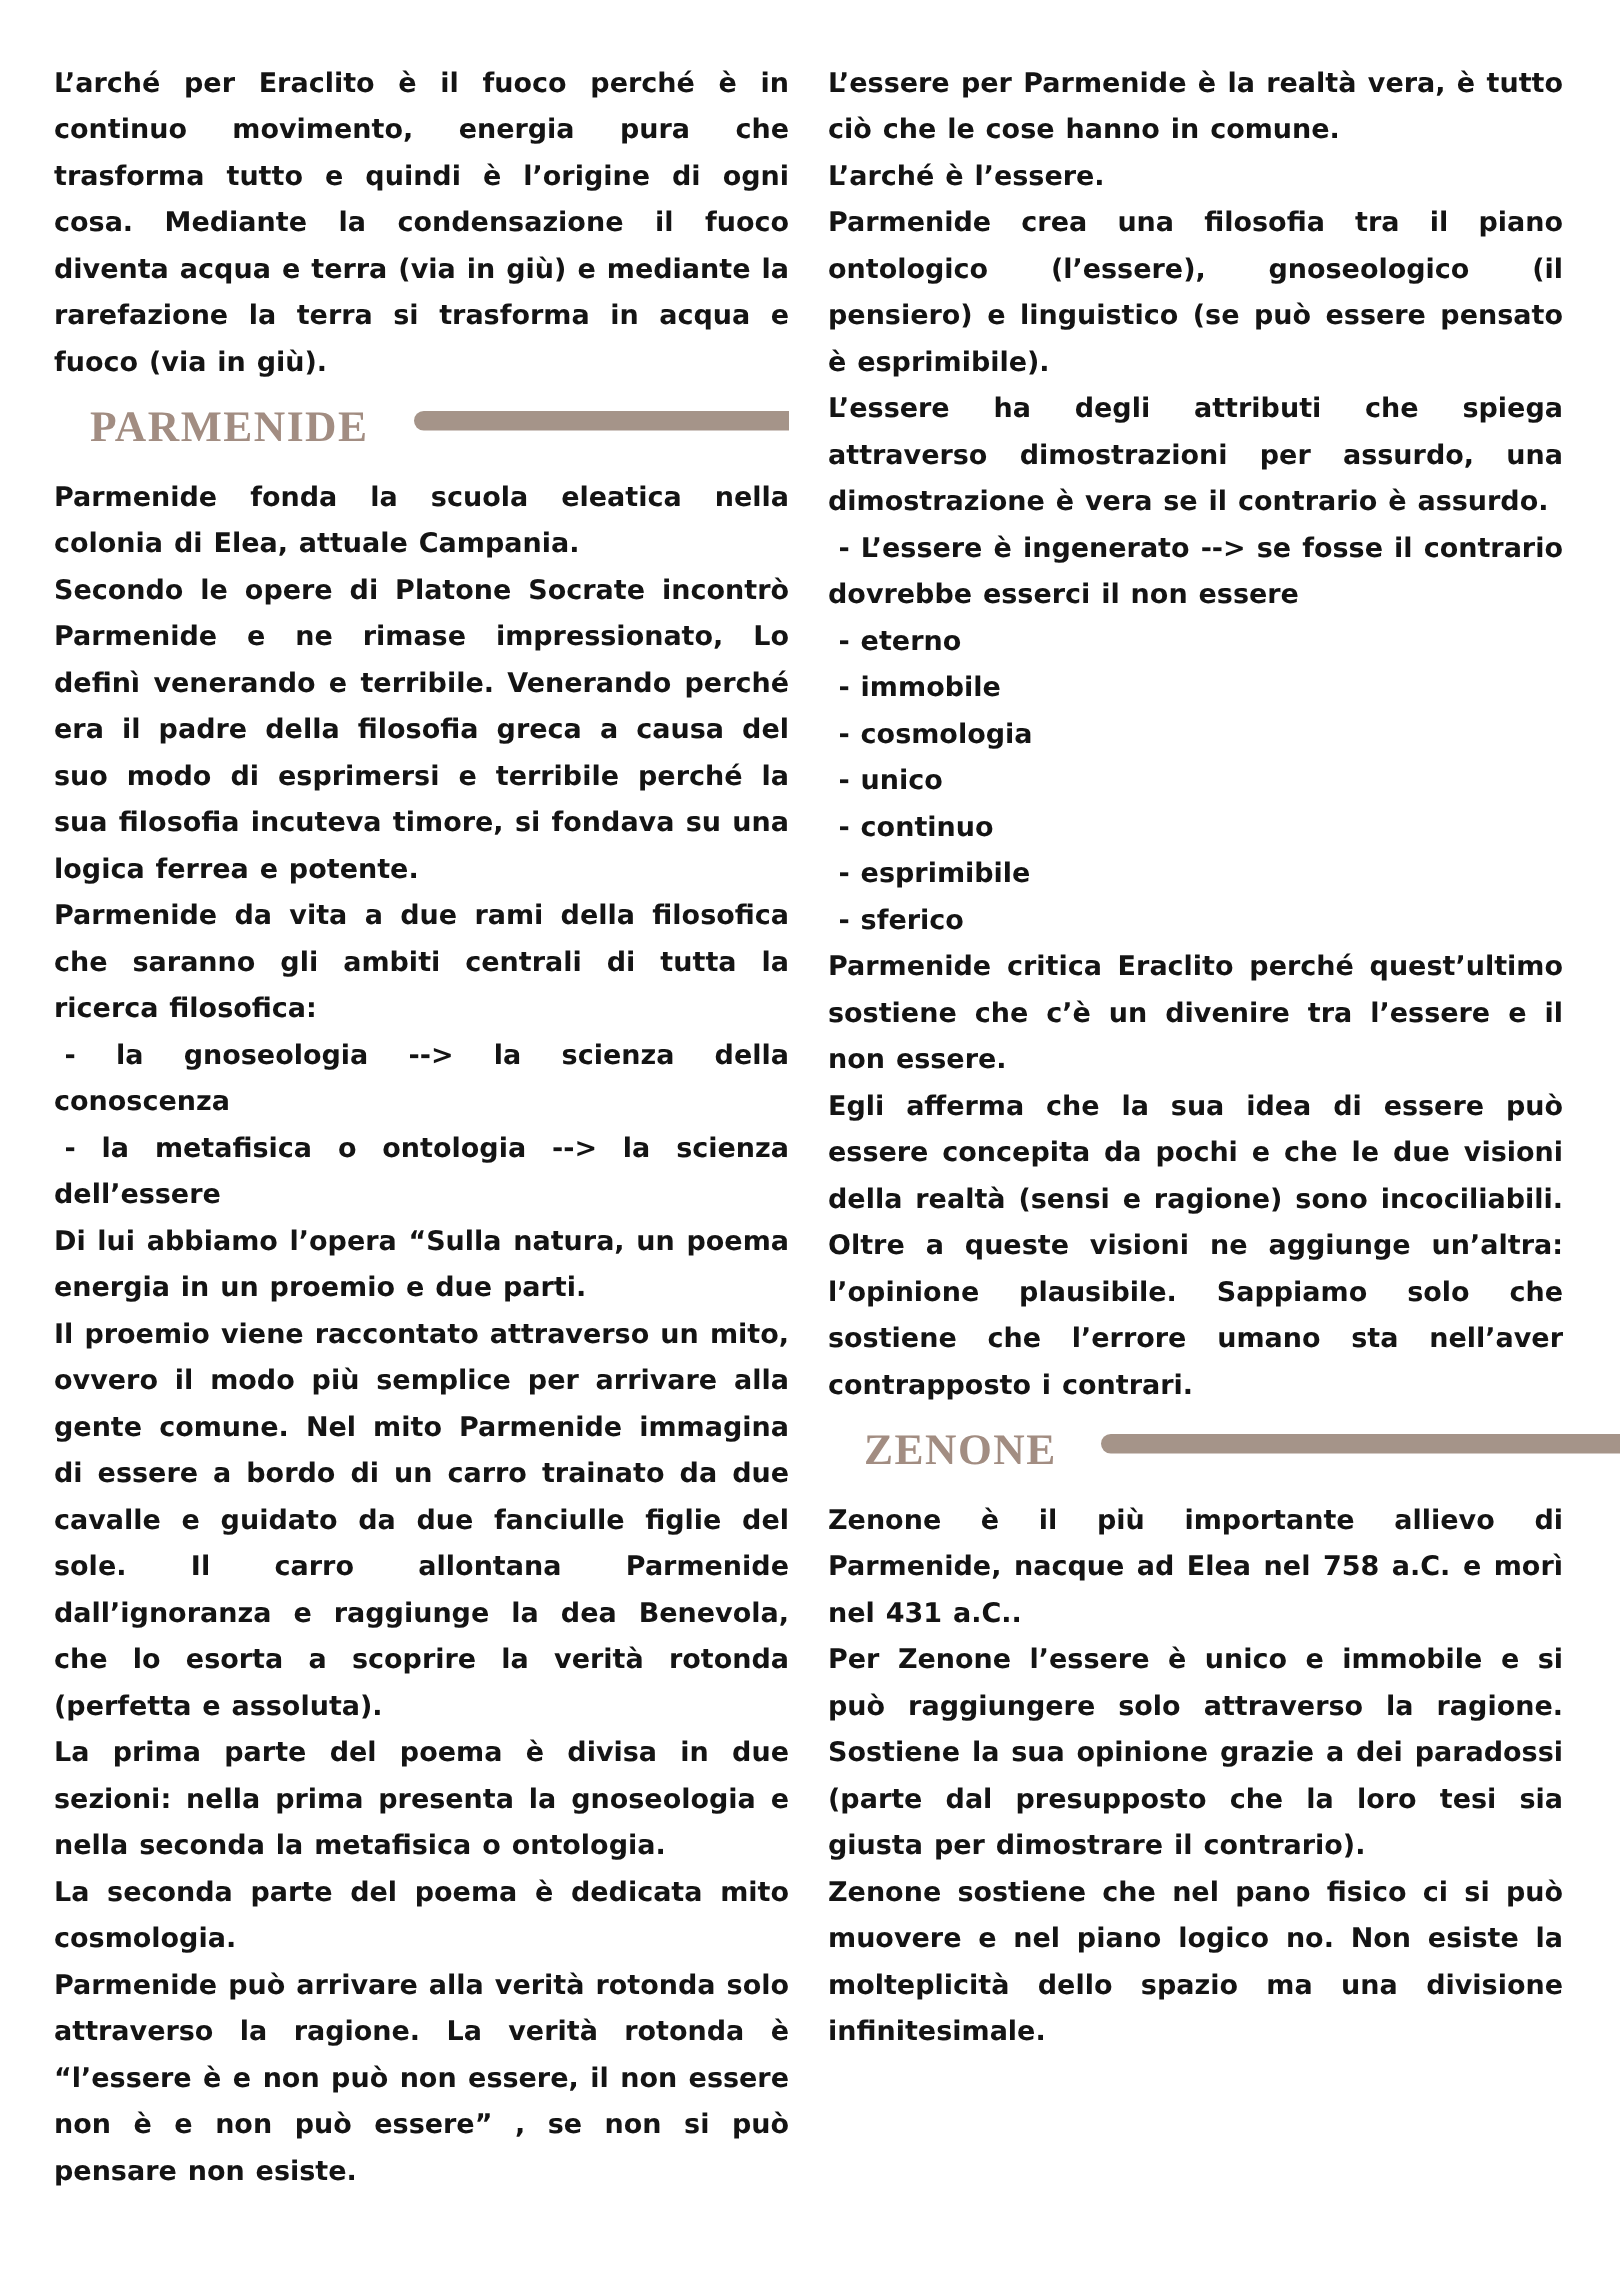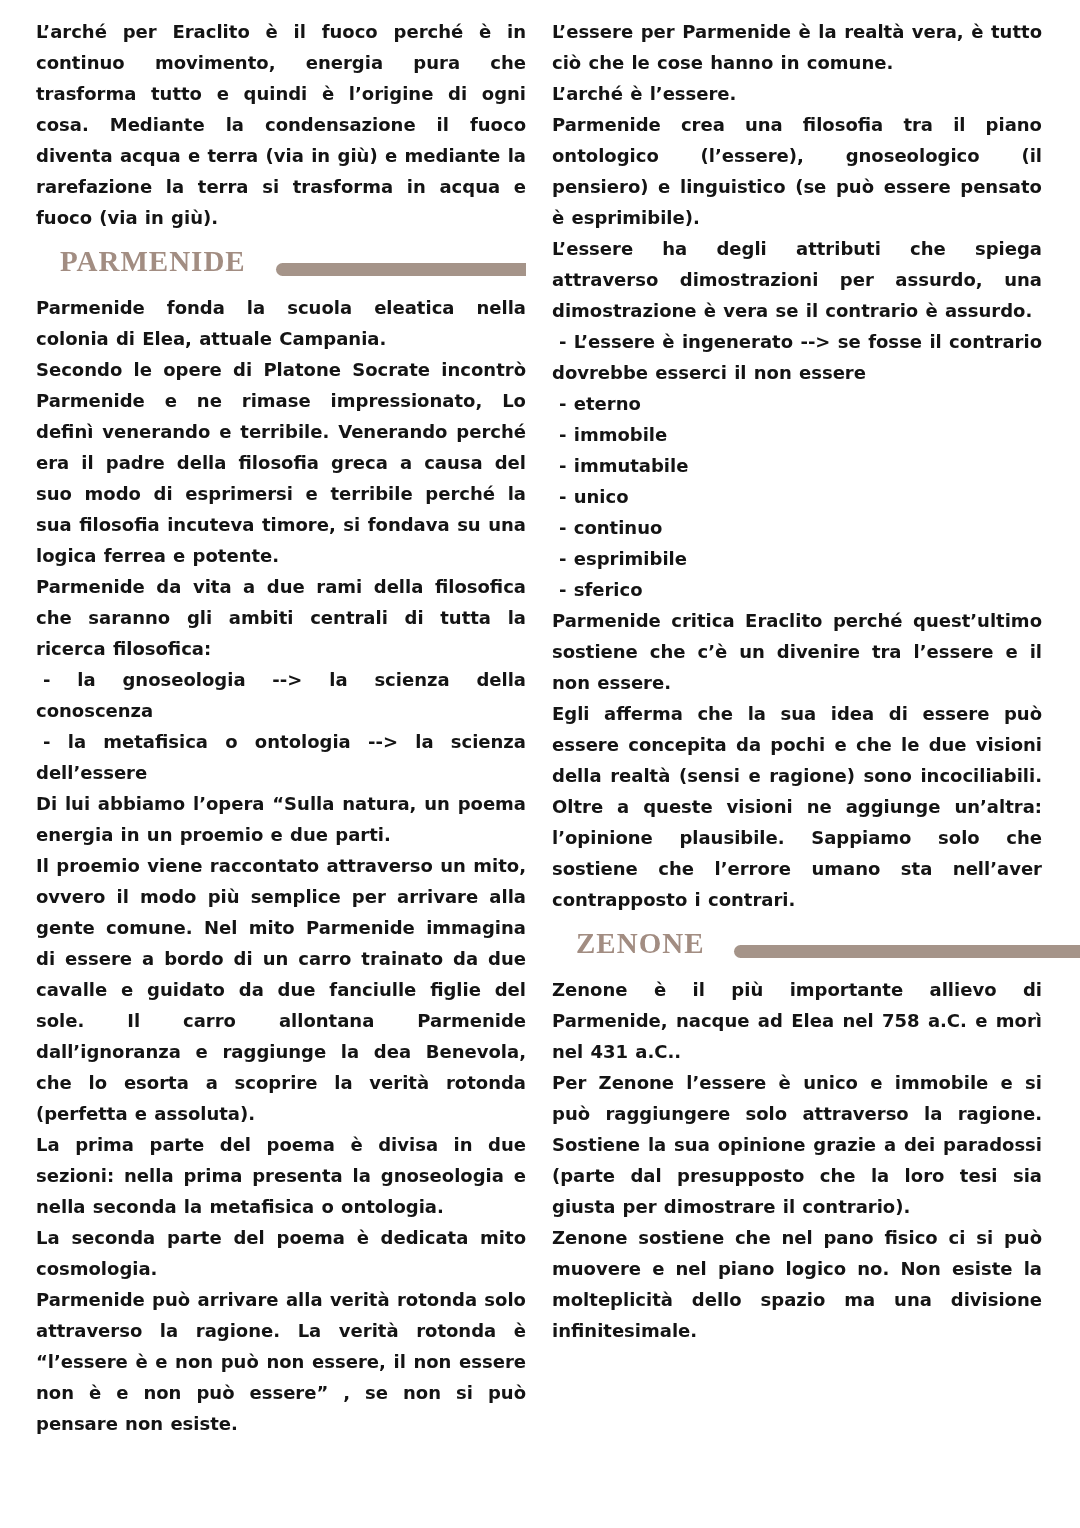--- a/index.html
+++ b/index.html
@@ -10,21 +10,21 @@
   body {
     width: 1080px;
     height: 1528px;
     overflow: hidden;
   }
   .page {
     box-sizing: border-box;
     width: 1080px;
     height: 1528px;
     background: #ffffff;
-    padding: 16px 38px 0 36px;
+    padding: 40px 38px 0 36px;
     display: flex;
     gap: 26px;
     font-family: "DejaVu Sans", "Liberation Sans", sans-serif;
     font-weight: 700;
     color: #141414;
   }
   .col {
     flex: 0 0 490px;
     width: 490px;
     font-size: 18px;
@@ -33,21 +33,21 @@
   }
   p.body, p.list {
     margin: 0;
     word-spacing: 1px;
   }
   p.list {
     text-indent: 7px; 
   }
   .heading-row {
     display: flex;
-    align-items: flex-end;
+    align-items: flex-start;
     gap: 30px;
     padding-left: 24px;
     margin: 14px 0 16px 0;
   }
   .heading-text {
     font-family: "Liberation Serif", "DejaVu Serif", serif;
     font-weight: 700;
     font-size: 29px;
     line-height: 1;
     letter-spacing: 1px;
@@ -92,21 +92,21 @@
   </section>
 
   <section class="col">
     <p class="body">L’essere per Parmenide è la realtà vera, è tutto ciò che le cose hanno in comune.</p>
     <p class="body">L’arché è l’essere.</p>
     <p class="body">Parmenide crea una filosofia tra il piano ontologico (l’essere), gnoseologico (il pensiero) e linguistico (se può essere pensato è esprimibile).</p>
     <p class="body">L’essere ha degli attributi che spiega attraverso dimostrazioni per assurdo, una dimostrazione è vera se il contrario è assurdo.</p>
     <p class="list">- L’essere è ingenerato --&gt; se fosse il contrario dovrebbe esserci il non essere</p>
     <p class="list">- eterno</p>
     <p class="list">- immobile</p>
-    <p class="list">- immutabile</p>
+    <p class="list">- cosmologia</p>
     <p class="list">- unico</p>
     <p class="list">- continuo</p>
     <p class="list">- esprimibile</p>
     <p class="list">- sferico</p>
     <p class="body">Parmenide critica Eraclito perché quest’ultimo sostiene che c’è un divenire tra l’essere e il non essere.</p>
     <p class="body">Egli afferma che la sua idea di essere può essere concepita da pochi e che le due visioni della realtà (sensi e ragione) sono incociliabili. Oltre a queste visioni ne aggiunge un’altra: l’opinione plausibile. Sappiamo solo che sostiene che l’errore umano sta nell’aver contrapposto i contrari.</p>
 
     <div class="heading-row">
       <span class="heading-text">ZENONE</span>
       <span class="heading-bar full-bleed"></span>

